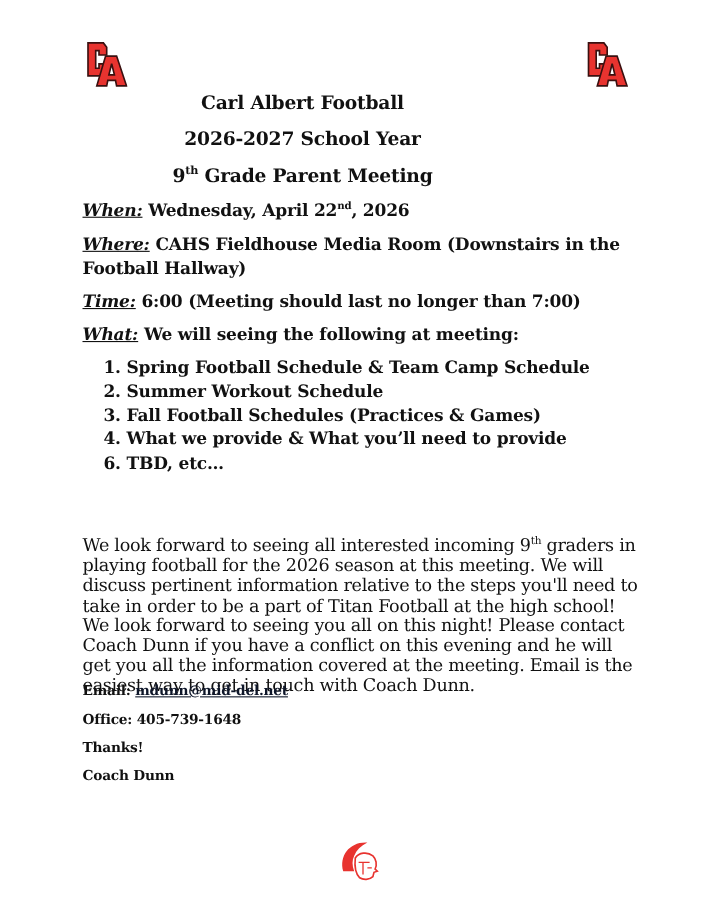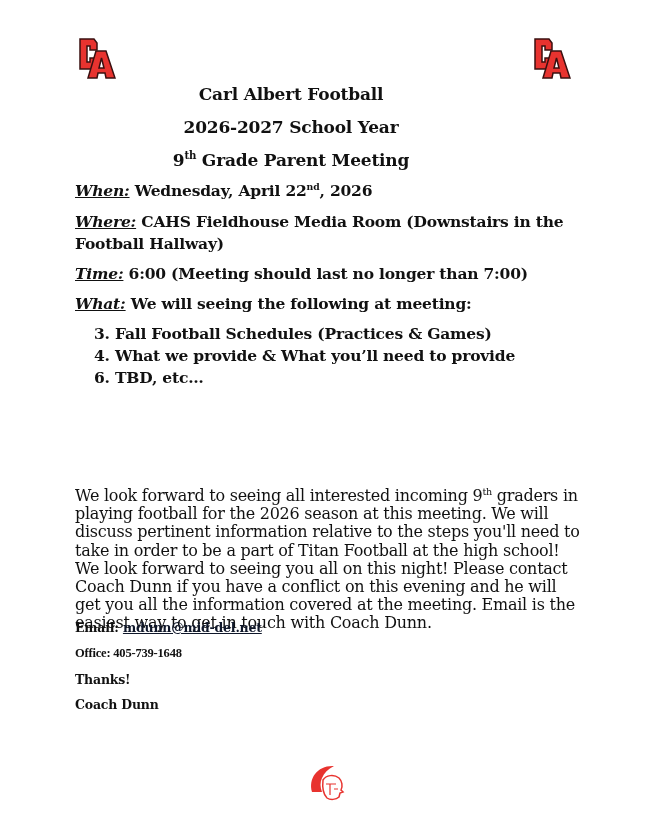--- a/index.html
+++ b/index.html
@@ -7,21 +7,21 @@
       width: 647px; height: 837px; position: relative; overflow: hidden;
       font-family: "DejaVu Serif", "Liberation Serif", serif;
       color: #111111;
     }
     .logo {
       position: absolute; width: 38px; height: 42px;
     }
     .logo.left { left: 78px; top: 37px; }
     .logo.right { left: 533px; top: 37px; }
     .title {
-      position: absolute; left: 16px; width: 550px; text-align: center;
+      position: absolute; left: 0; width: 550px; text-align: center;
       font-weight: bold; font-size: 17px; letter-spacing: -0.2px;
     }
     .t1 { top: 84px; }
     .t2 { top: 117px; }
     .t3 { top: 150px; }
     sup { font-size: 0.6em; vertical-align: super; line-height: 0; }
     .field {
       position: absolute; left: 75px; width: 500px;
       font-weight: bold; font-size: 15.5px; line-height: 22px; letter-spacing: -0.2px;
     }
@@ -35,21 +35,21 @@
       font-weight: bold; font-size: 15.5px; line-height: 21.8px; letter-spacing: -0.2px;
     }
     .para {
       position: absolute; left: 75px; top: 487px; width: 505px;
       font-weight: normal; font-size: 16px; line-height: 18.2px; letter-spacing: -0.25px;
     }
     .line {
       position: absolute; left: 75px; font-weight: bold; font-size: 12.5px; letter-spacing: -0.2px;
     }
     .l-email { top: 620px; }
-    .l-office { top: 646px; font-family: Liberation Serif, serif; }
+    .l-office { top: 646px; }
     .l-thanks { top: 672px; }
     .l-coach { top: 697px; }
     .link { color: #0f172a; text-decoration: underline; }
     .helmet { position: absolute; left: 306px; top: 762px; width: 42px; height: 42px; }
   </style>
 </head>
 <body>
 
 <svg class="logo left" viewBox="0 0 38 42">
   <path d="M2 2 H16 L19 6 V13 H12 V9 H9 V25 H12 V21 H19 V28 L16 32 H2 Z" fill="#e8332f" stroke="#3a1010" stroke-width="1.5"></path>
@@ -73,20 +73,22 @@
   <span class="label">Where:</span><span> CAHS Fieldhouse Media Room (Downstairs in the Football Hallway)</span>
 </div>
 <div class="field f-time">
   <span class="label">Time:</span><span> 6:00 (Meeting should last no longer than 7:00)</span>
 </div>
 <div class="field f-what">
   <span class="label">What:</span><span> We will seeing the following at meeting:</span>
 </div>
 
 <ul class="list">
+  <li>1. Spring Football Schedule &amp; Team Camp Schedule</li>
+  <li>2. Summer Workout Schedule</li>
   <li>3. Fall Football Schedules (Practices &amp; Games)</li>
   <li>4. What we provide &amp; What you’ll need to provide</li>
   <li>6. TBD, etc…</li>
 </ul>
 
 <div class="para">
   <span>We look forward to seeing all interested incoming 9</span><sup>th</sup><span> graders in playing football for the 2026 season at this meeting. We will discuss pertinent information relative to the steps you'll need to take in order to be a part of Titan Football at the high school! We look forward to seeing you all on this night! Please contact Coach Dunn if you have a conflict on this evening and he will get you all the information covered at the meeting. Email is the easiest way to get in touch with Coach Dunn.</span>
 </div>
 
 <div class="line l-email">

